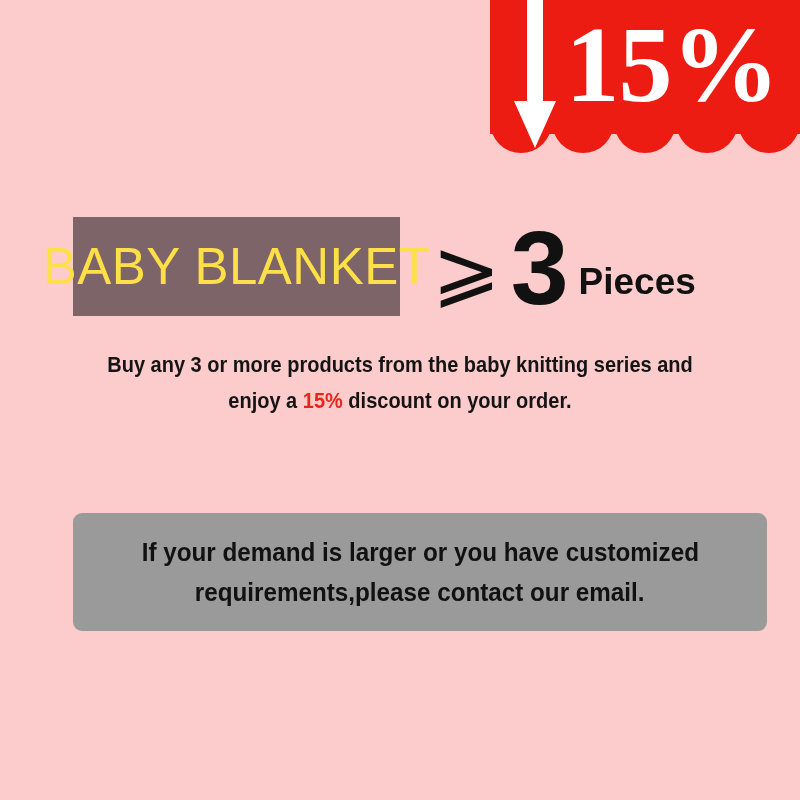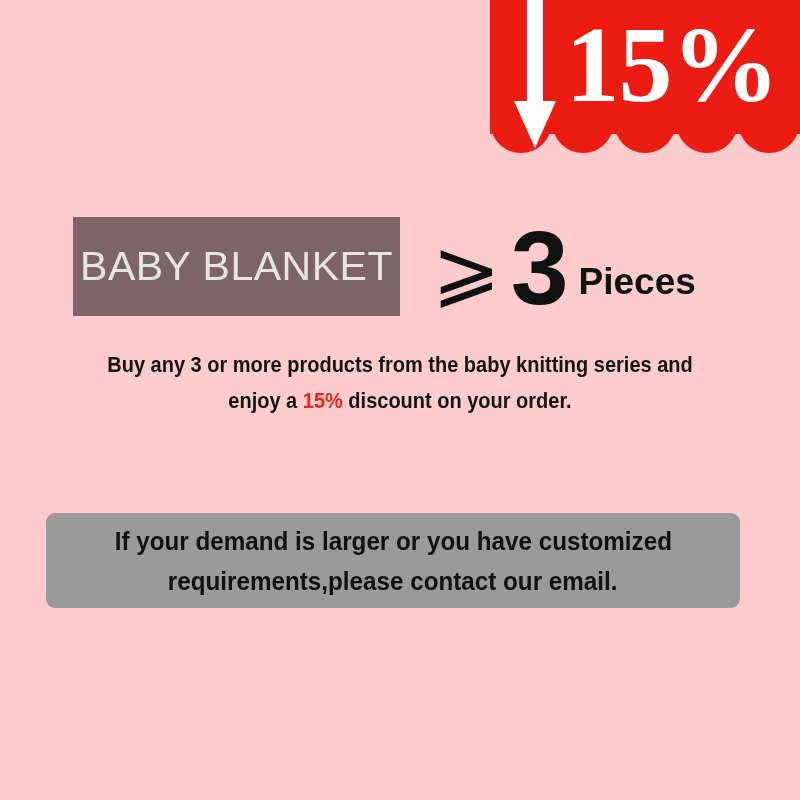--- a/index.html
+++ b/index.html
@@ -69,23 +69,23 @@
     left: 73px;
     top: 217px;
     width: 327px;
     height: 99px;
     background: #7d6468;
     display: flex;
     align-items: center;
     justify-content: center;
   }
   .product-chip-label {
-    color: #e5e5e5;
-    font-family: "Liberation Sans", sans-serif;
-    font-size: 41px;
+    color: #fde047;
+    font-family: "Liberation Sans", sans-serif;
+    font-size: 51px;
     font-weight: normal;
     letter-spacing: 0.5px;
     white-space: nowrap;
   }
 
   
   .qty-row {
     position: absolute;
     left: 432px;
     top: 217px;
@@ -131,24 +131,24 @@
     font-size: 21.5px;
     line-height: 36px;
     transform: scaleX(0.93);
     transform-origin: center top;
   }
   .offer-desc .accent { color: #e8251a; }
 
   
   .contact-notice {
     position: absolute;
-    left: 46px;
+    left: 73px;
     top: 513px;
     width: 694px;
-    height: 95px;
+    height: 118px;
     background: #9a9a9a;
     border-radius: 9px;
     display: flex;
     flex-direction: column;
     align-items: center;
     justify-content: center;
   }
   .contact-line {
     color: #111111;
     font-family: "Liberation Sans", sans-serif;

